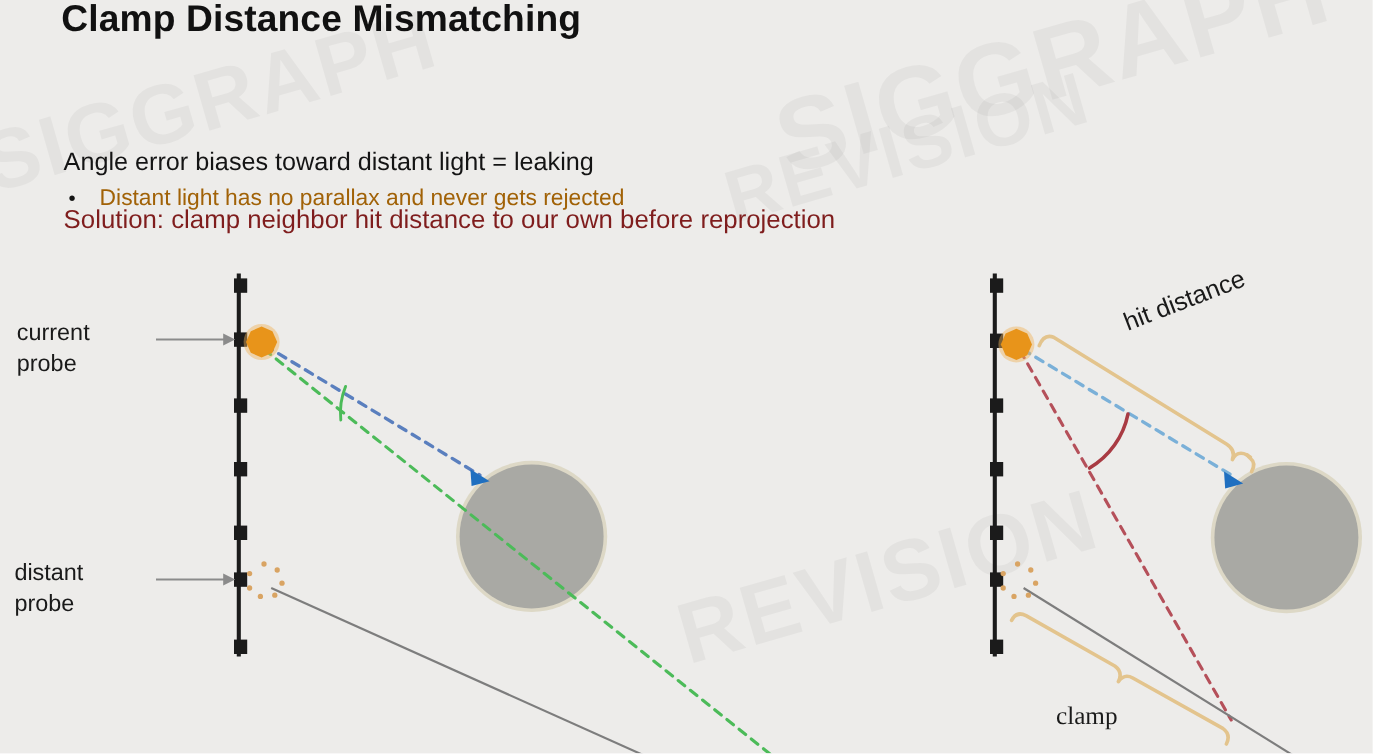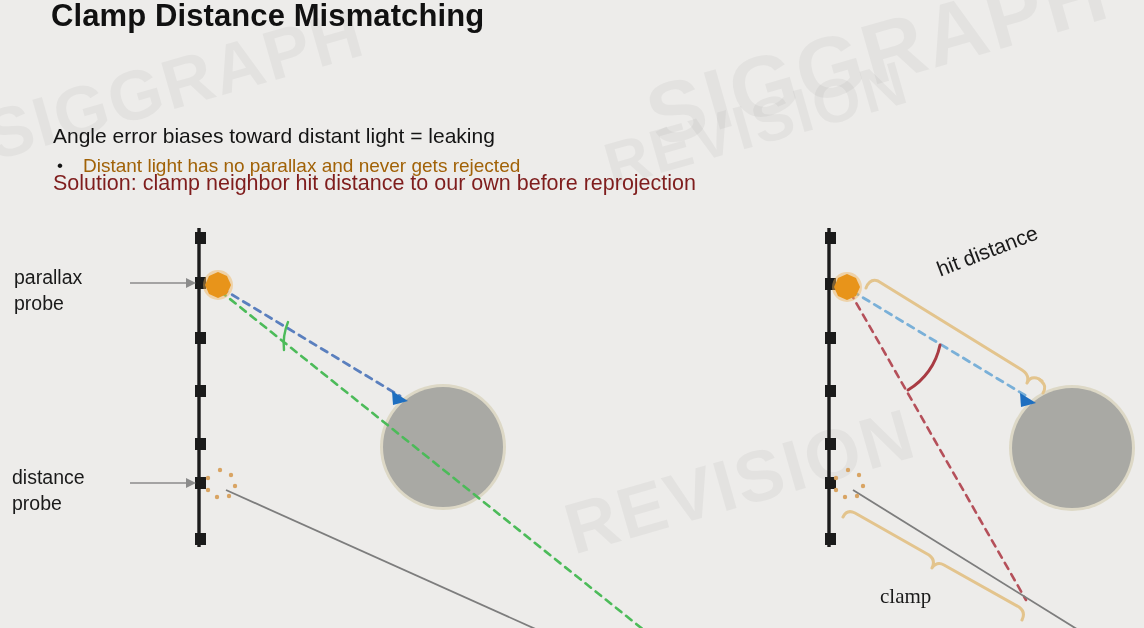--- a/index.html
+++ b/index.html
@@ -134,25 +134,25 @@
   <div id="body-text">
     <div class="line1">Angle error biases toward distant light = leaking</div>
     <div class="bullet-row">
       <span class="bullet-dot">•</span>
       <span class="bullet-text">Distant light has no parallax and never gets rejected</span>
     </div>
   </div>
   <div class="solution">Solution: clamp neighbor hit distance to our own before reprojection</div>
 
   <div class="diagram-label" id="label-current">
-    <div>parallax</div>
+    <div>current</div>
     <div>probe</div>
   </div>
   <div class="diagram-label" id="label-neighbor">
-    <div>distance</div>
+    <div>distant</div>
     <div>probe</div>
   </div>
   <div class="diagram-label" id="label-hit-distance">hit distance</div>
   <div class="diagram-label" id="label-clamp">clamp</div>
 
   <svg id="diagrams" viewBox="0 0 1144 628">
 
     <g>
 
       <circle cx="443" cy="447" r="63" fill="#cfc9a8" opacity="0.55"></circle>

